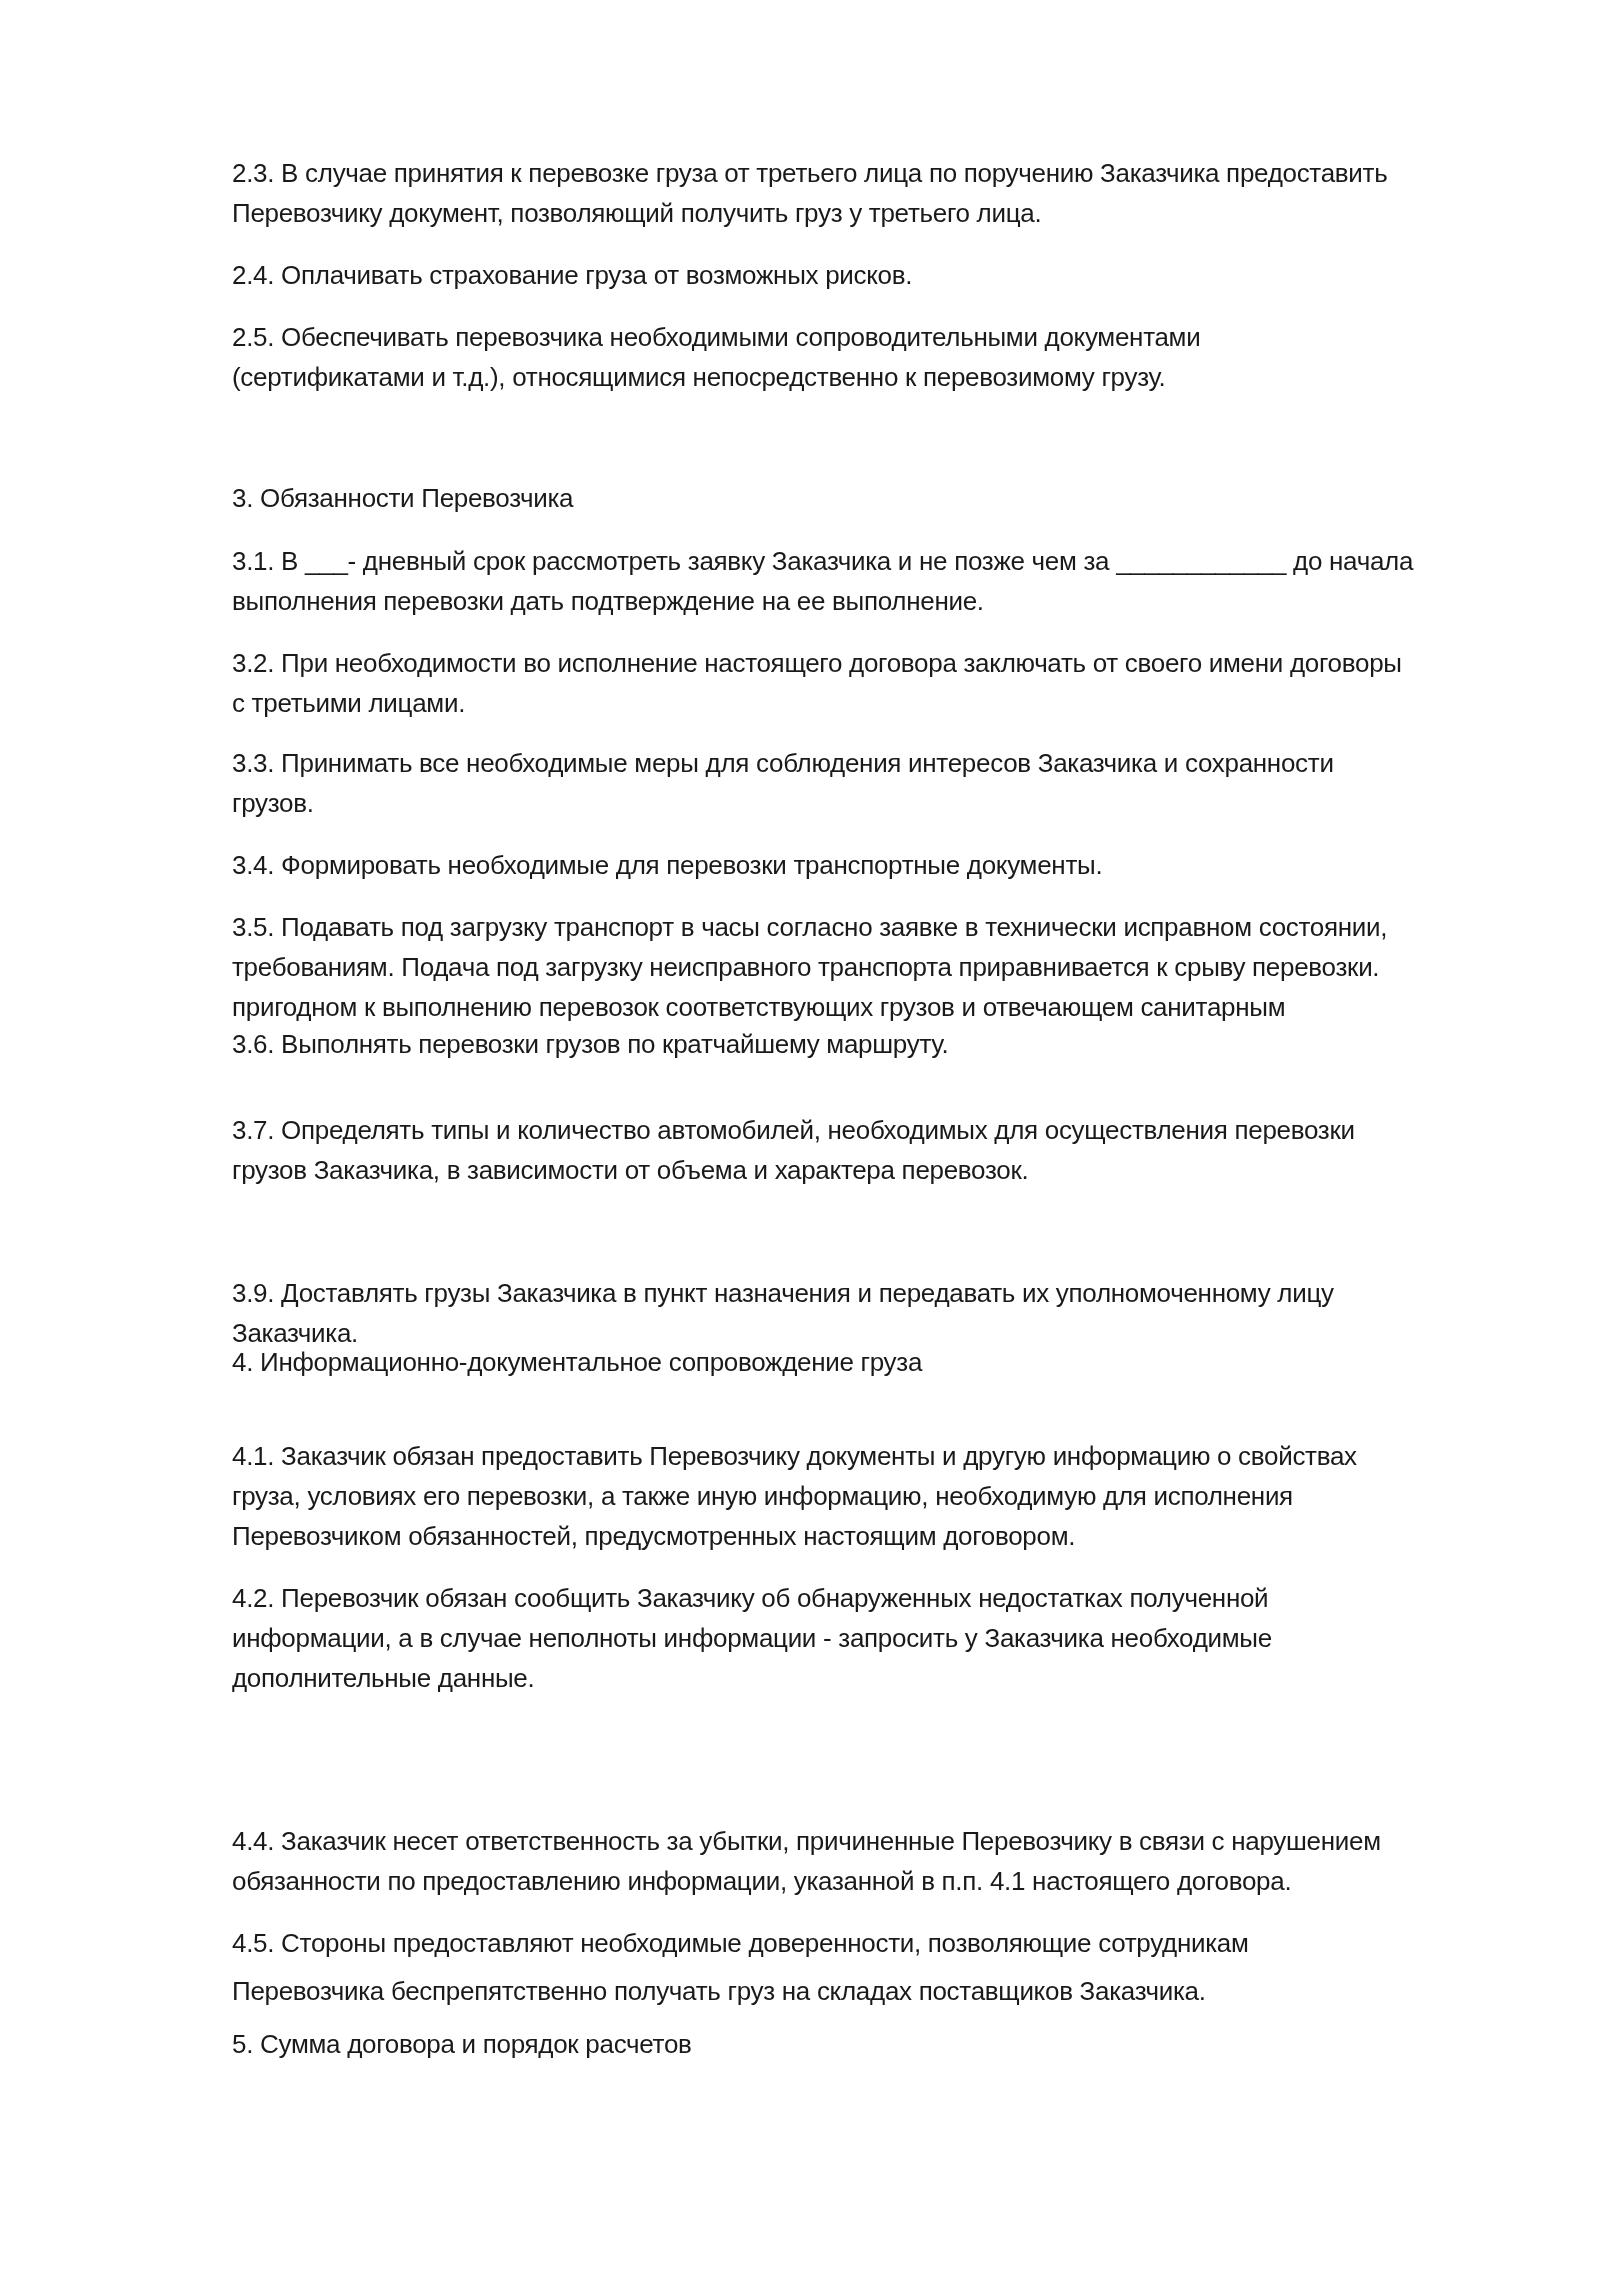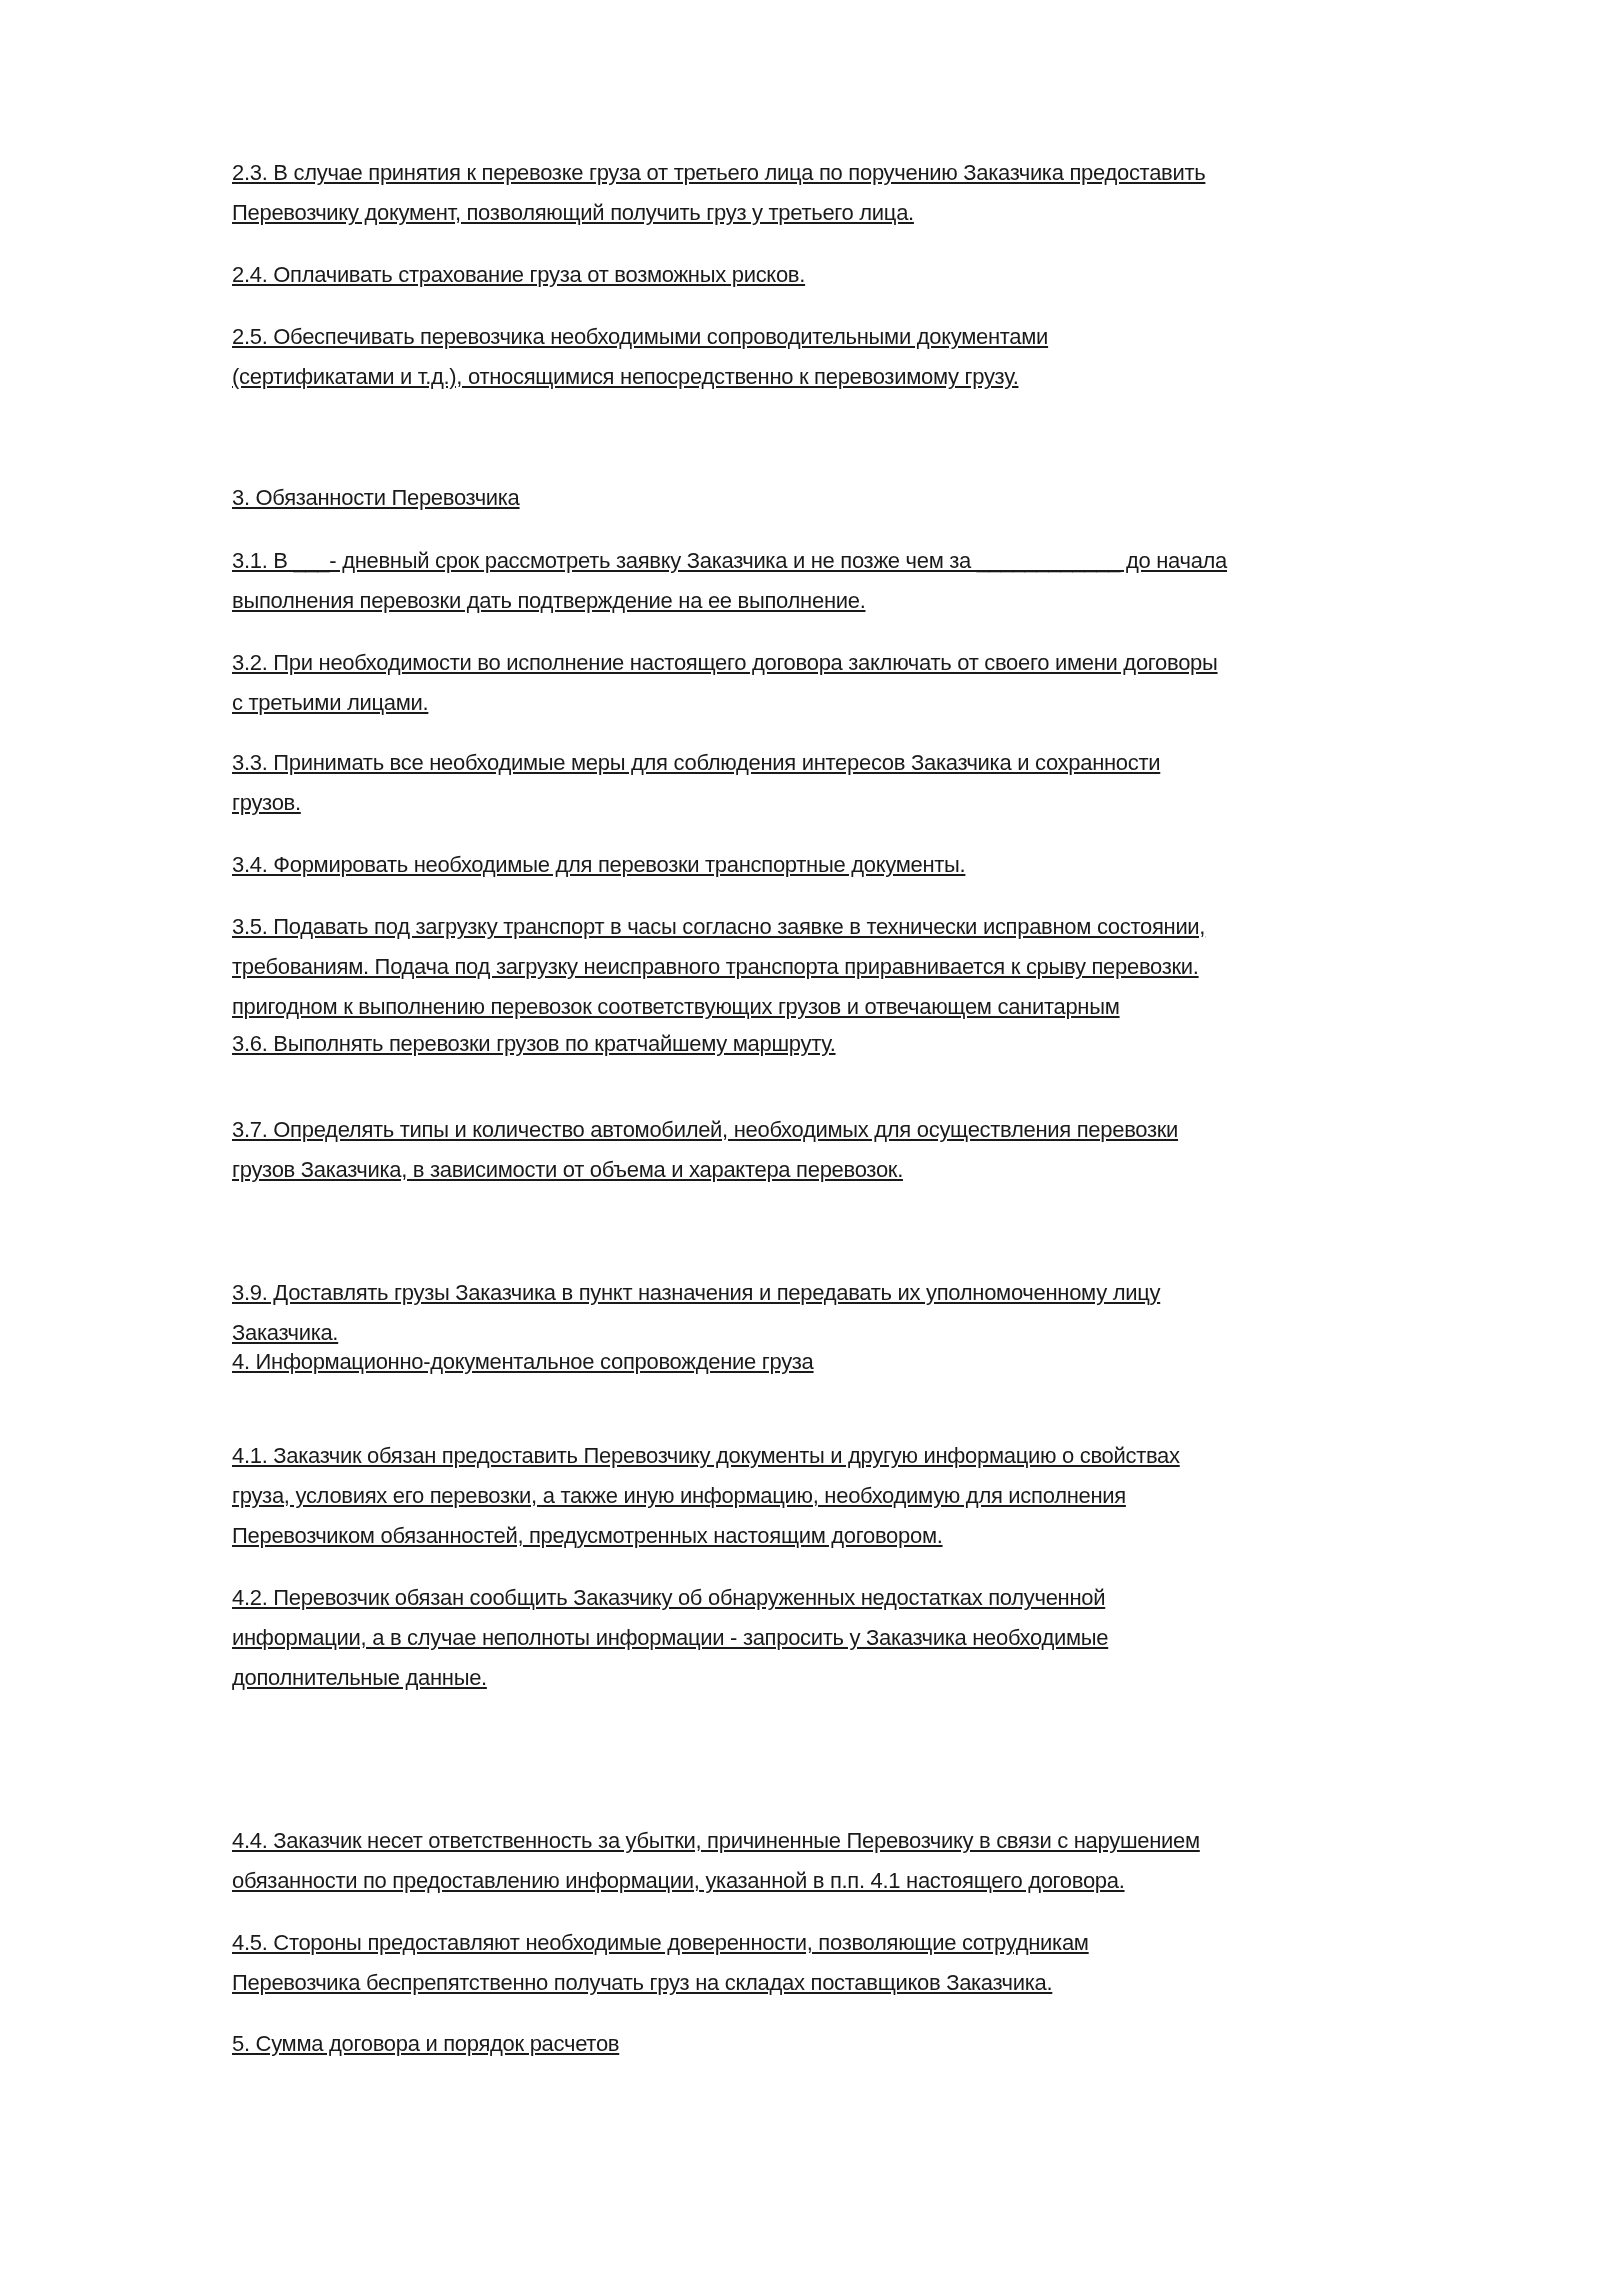--- a/index.html
+++ b/index.html
@@ -23,26 +23,25 @@
       background: #ffffff;
     }
     .para {
       position: absolute;
       left: 232px;
       margin: 0;
     }
     .line {
       display: block;
       white-space: nowrap;
-      font-size: 22px;
+      font-size: 26px;
       line-height: 40px;
       height: 40px;
       letter-spacing: -0.3px;
       transform-origin: left center;
-      text-decoration: underline;
     }
     .heading .line { }
   </style>
 </head>
 <body>
 
 <div class="page">
 
   <p class="para" style="top:153px;">
     <span class="line" style="display: block;">2.3. В случае принятия к перевозке груза от третьего лица по поручению Заказчика предоставить</span>
@@ -119,21 +118,21 @@
   </p>
 
 
   <p class="para" style="top:1821px;">
     <span class="line" style="display: block;">4.4. Заказчик несет ответственность за убытки, причиненные Перевозчику в связи с нарушением</span>
     <span class="line" style="display: block;">обязанности по предоставлению информации, указанной в п.п. 4.1 настоящего договора.</span>
   </p>
 
   <p class="para" style="top:1923px;">
     <span class="line" style="display: block; text-align: right;">4.5. Стороны предоставляют необходимые доверенности, позволяющие сотрудникам</span>
-    <span class="line" style="display: block;">Перевозчика беспрепятственно получать груз на складах поставщиков Заказчика.</span>
+    <span class="line" style="display: block; margin-top: 8px;">Перевозчика беспрепятственно получать груз на складах поставщиков Заказчика.</span>
   </p>
 
   <p class="para heading" style="top:2024px;">
     <span class="line" style="display: block;">5. Сумма договора и порядок расчетов</span>
   </p>
 
 </div>
 
 
 </body></html>

